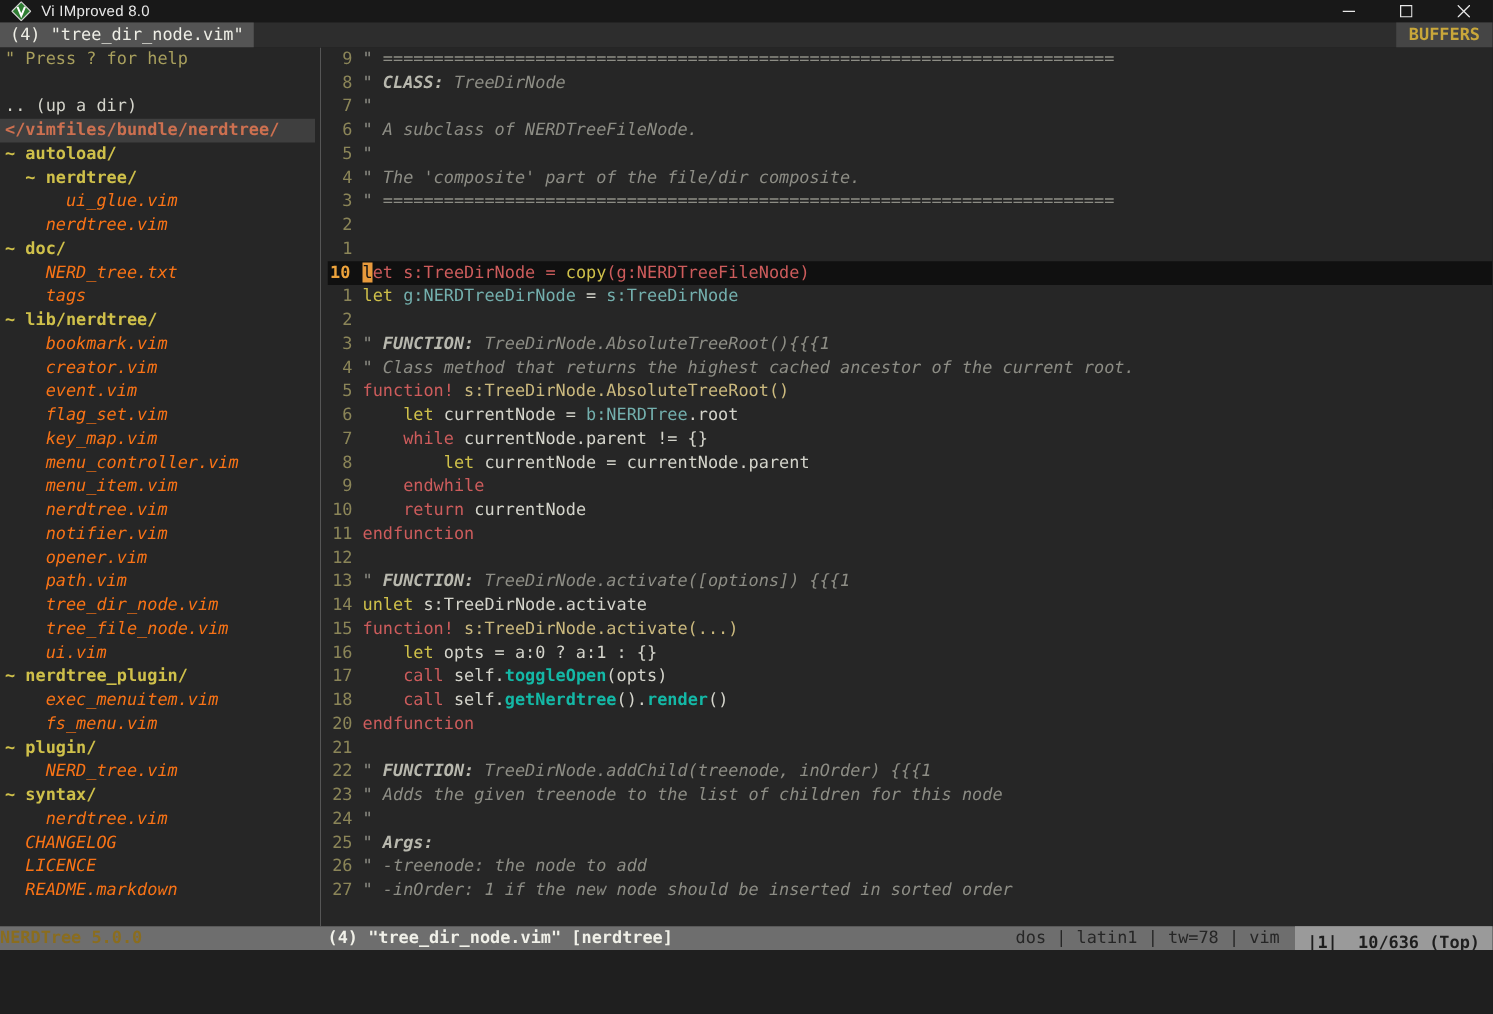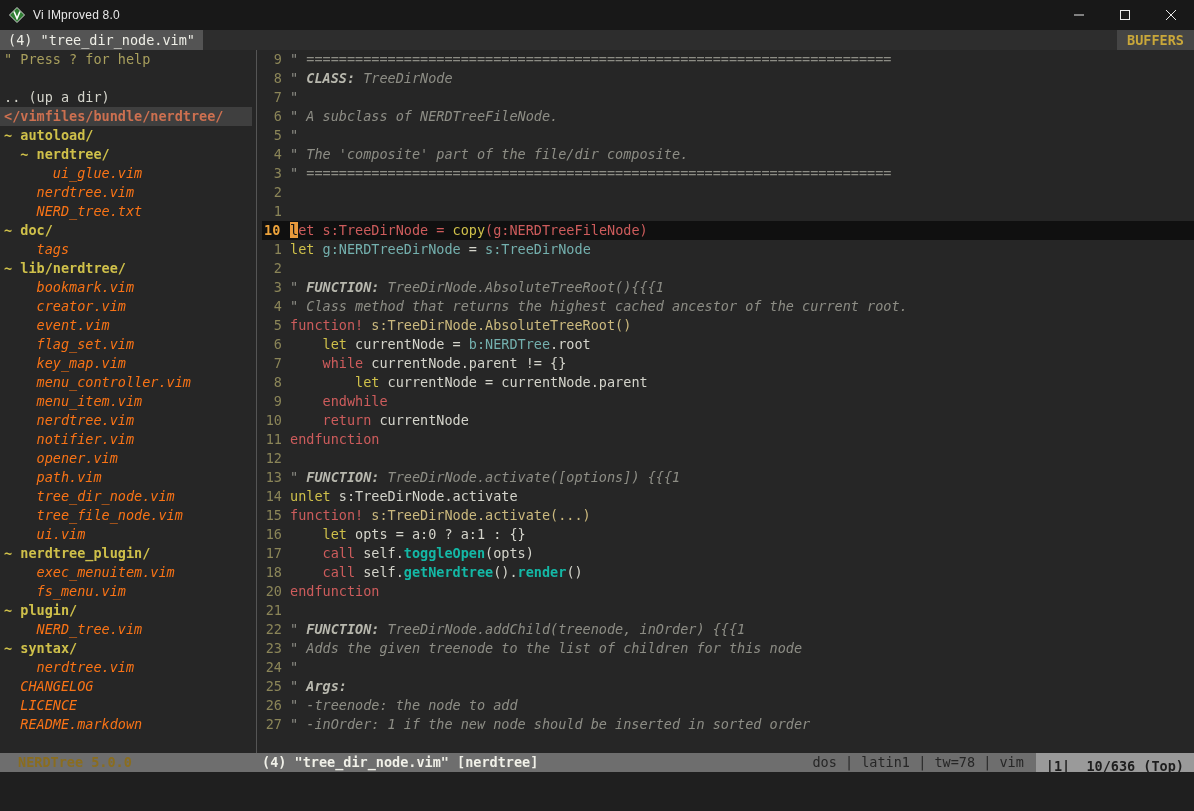--- a/index.html
+++ b/index.html
@@ -1,20 +1,20 @@
 <!DOCTYPE html>
 <html><head>
 <meta charset="utf-8">
 <style>
   html,body{margin:0;padding:0;background:#1c1c1c;}
   body{width:1194px;height:811px;overflow:hidden;font-family:"DejaVu Sans Mono",monospace;}
   .window{position:absolute;inset:0;display:flex;flex-direction:column;}
 
   
-  .titlebar{height:30px;background:#181818;display:flex;align-items:center;color:#e8e8e8;
+  .titlebar{height:18px;background:#181818;display:flex;align-items:center;color:#e8e8e8;
             font-family:"Liberation Sans",sans-serif;font-size:12px;flex:0 0 auto;}
   .vim-icon{margin:0 8px 0 9px;display:flex;}
   .title{letter-spacing:.2px;}
   .controls{margin-left:auto;display:flex;height:100%;}
   .ctrl{width:46px;height:100%;display:flex;align-items:center;justify-content:center;}
 
   
   .tabline{height:20px;background:#2d2d2d;display:flex;align-items:stretch;flex:0 0 auto;
            font-size:13.5px;line-height:20px;}
   .tab{background:#545454;color:#eeeee6;padding:0 8px;white-space:pre;}
@@ -45,21 +45,21 @@
   .s-y{color:#cfc04a;}
   .s-r{color:#cd5c5c;}
   .s-t{color:#cbb97e;}
   .s-fn{color:#14b8a6;font-weight:bold;}
   .s-c{color:#74b0ae;}
   .s-w{color:#d4d4cb;}
   .s-cur{background:#e89a3c;color:#141414;}
 
   
   .statusline{height:19px;flex:0 0 19px;background:#6e6e6e;display:flex;font-size:13.5px;line-height:19px;white-space:pre;}
-  .st-nerdtree{width:262px;flex:0 0 262px;padding-left:18px;box-sizing:border-box;color:#8a6d1f;font-weight:bold;}
+  .st-nerdtree{width:262px;flex:0 0 262px;padding-left:0;box-sizing:border-box;color:#8a6d1f;font-weight:bold;}
   .st-main{flex:1;display:flex;}
   .st-buf{color:#f0f0e8;font-weight:bold;}
   .st-right{margin-left:auto;color:#262626;padding-right:12px;}
   .st-pos{background:#9a9a9a;color:#1e1e1e;font-weight:bold;padding:4px 10px;}
 
   
   .cmdline{flex:1;background:#1f1f1f;}
 </style>
 </head>
 <body>
@@ -103,22 +103,22 @@
   <div class="main">
     <div class="nerdtree">
         <div class="nt-row nt-help">" Press ? for help</div>
         <div class="nt-row nt-blank"></div>
         <div class="nt-row nt-up">.. (up a dir)</div>
         <div class="nt-row nt-root">&lt;/vimfiles/bundle/nerdtree/</div>
         <div class="nt-row nt-dir">~ autoload/</div>
         <div class="nt-row nt-dir">  ~ nerdtree/</div>
         <div class="nt-row nt-file">      ui_glue.vim</div>
         <div class="nt-row nt-file">    nerdtree.vim</div>
+        <div class="nt-row nt-dir">~ doc/</div>
         <div class="nt-row nt-file">    NERD_tree.txt</div>
-        <div class="nt-row nt-dir">~ doc/</div>
         <div class="nt-row nt-file">    tags</div>
         <div class="nt-row nt-dir">~ lib/nerdtree/</div>
         <div class="nt-row nt-file">    bookmark.vim</div>
         <div class="nt-row nt-file">    creator.vim</div>
         <div class="nt-row nt-file">    event.vim</div>
         <div class="nt-row nt-file">    flag_set.vim</div>
         <div class="nt-row nt-file">    key_map.vim</div>
         <div class="nt-row nt-file">    menu_controller.vim</div>
         <div class="nt-row nt-file">    menu_item.vim</div>
         <div class="nt-row nt-file">    nerdtree.vim</div>

